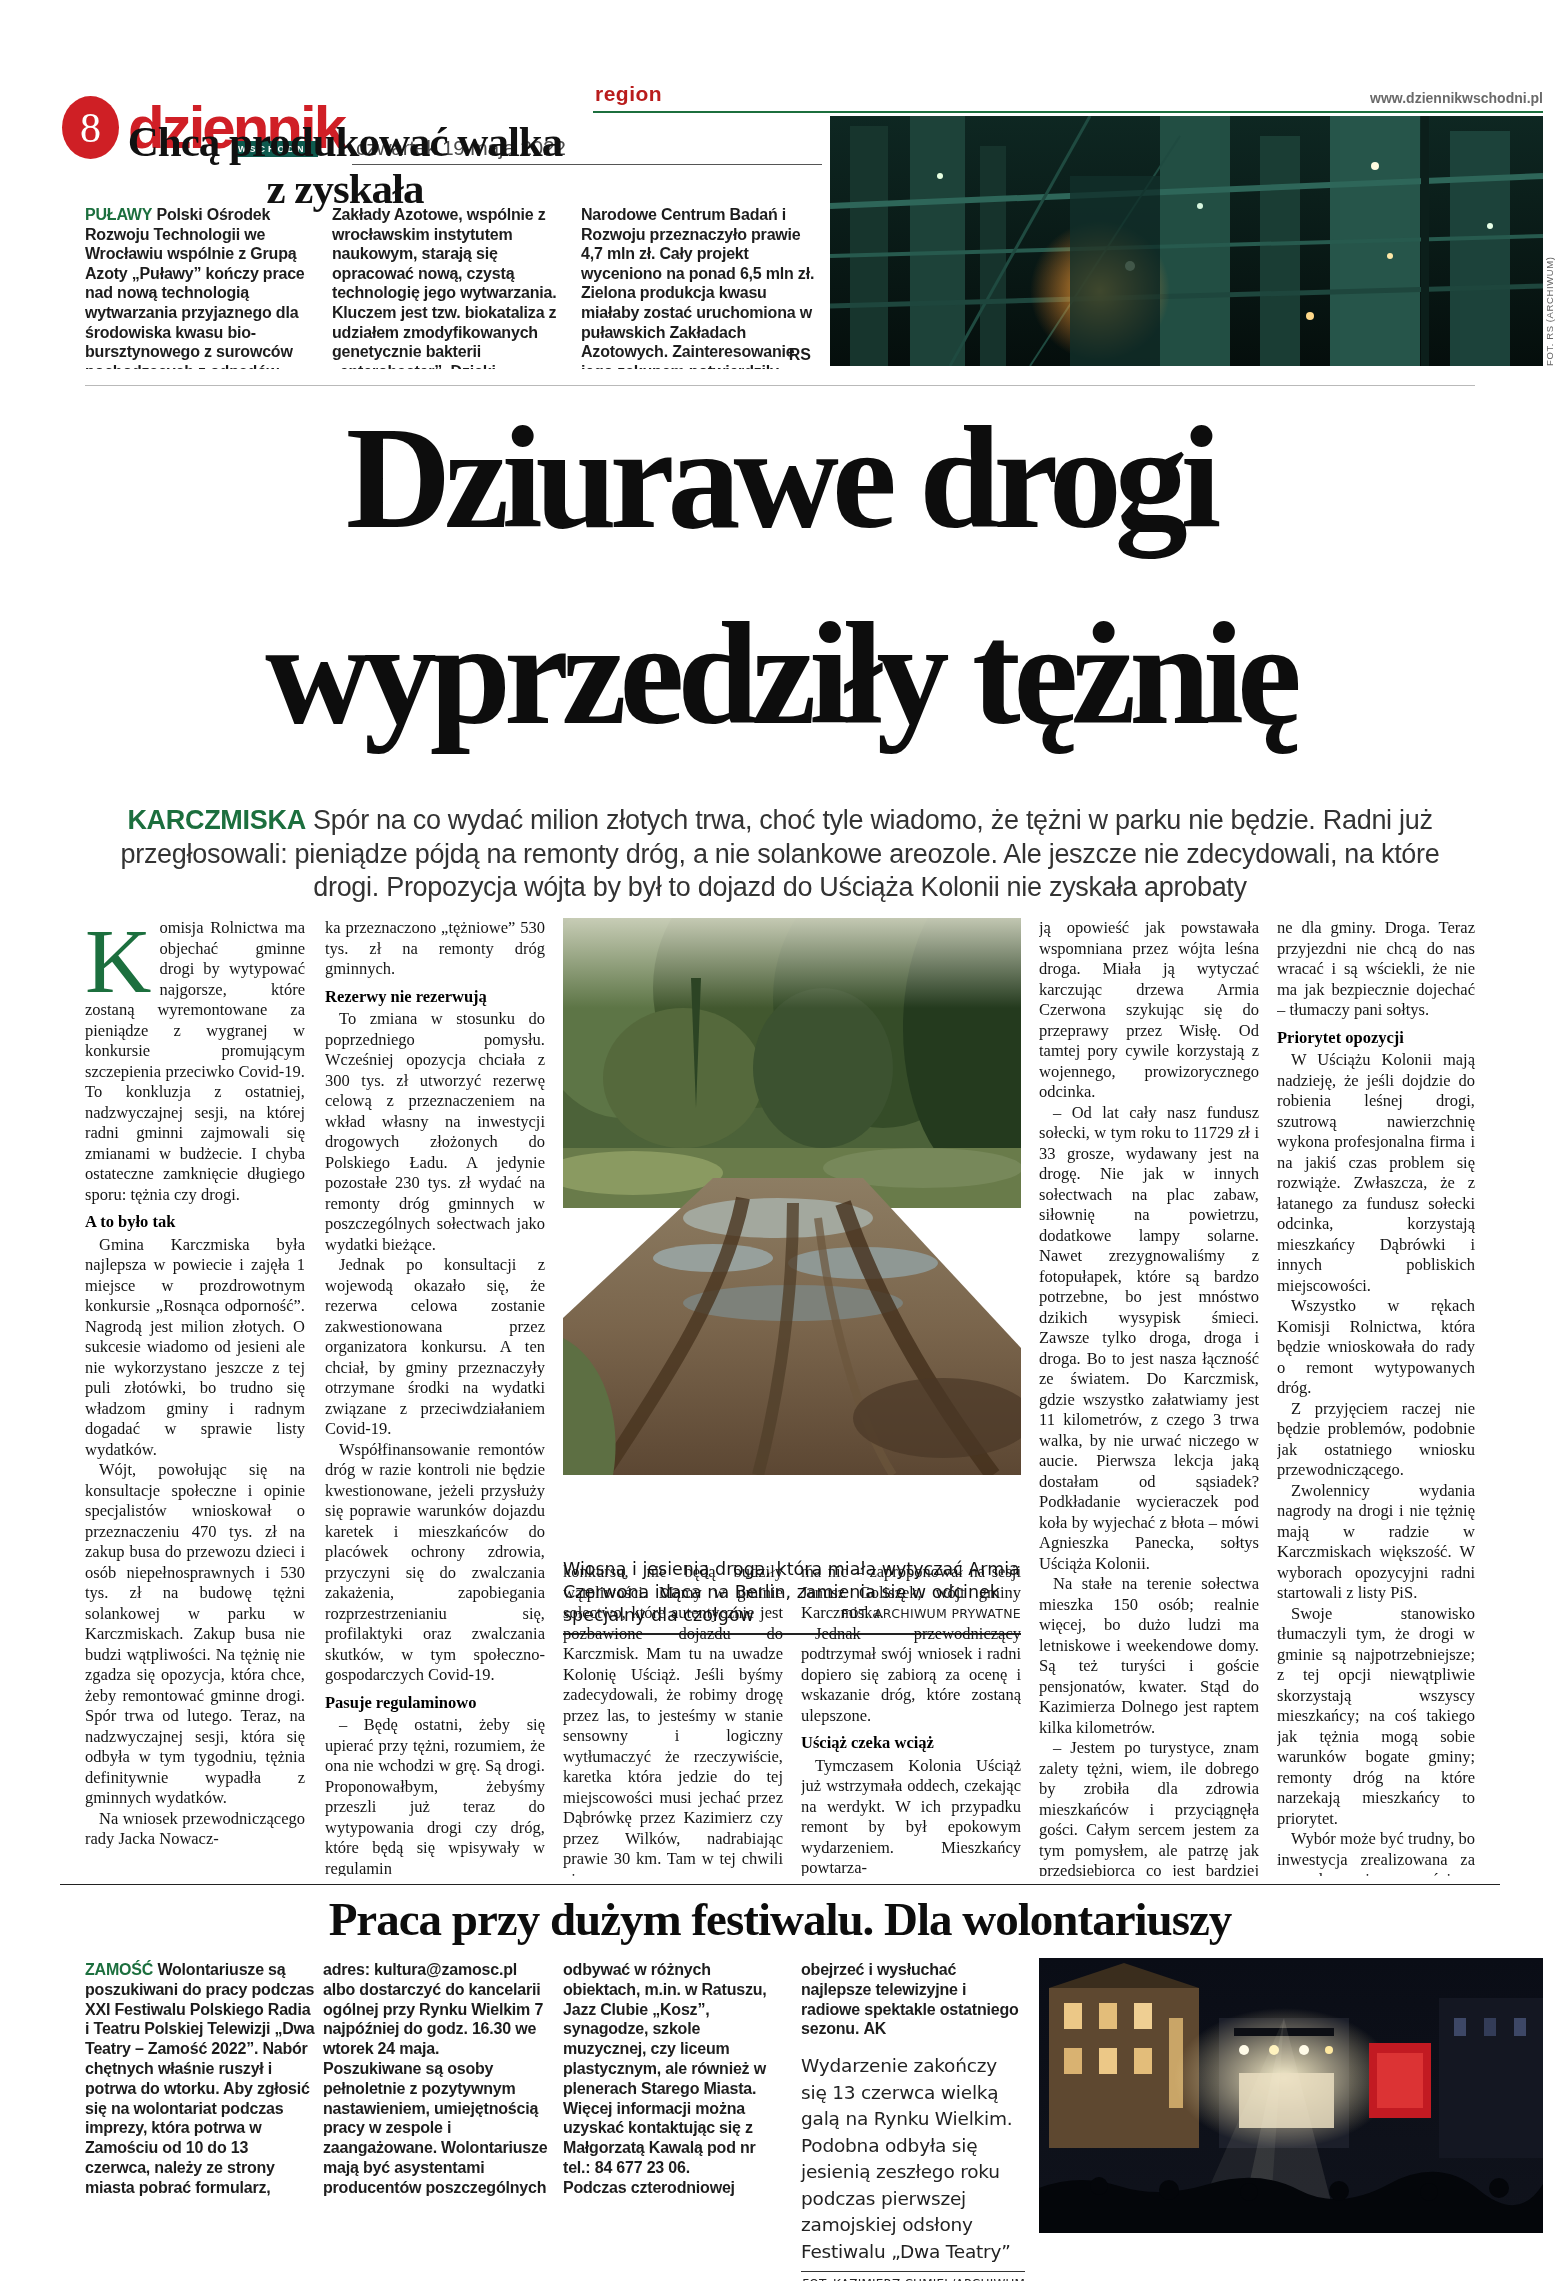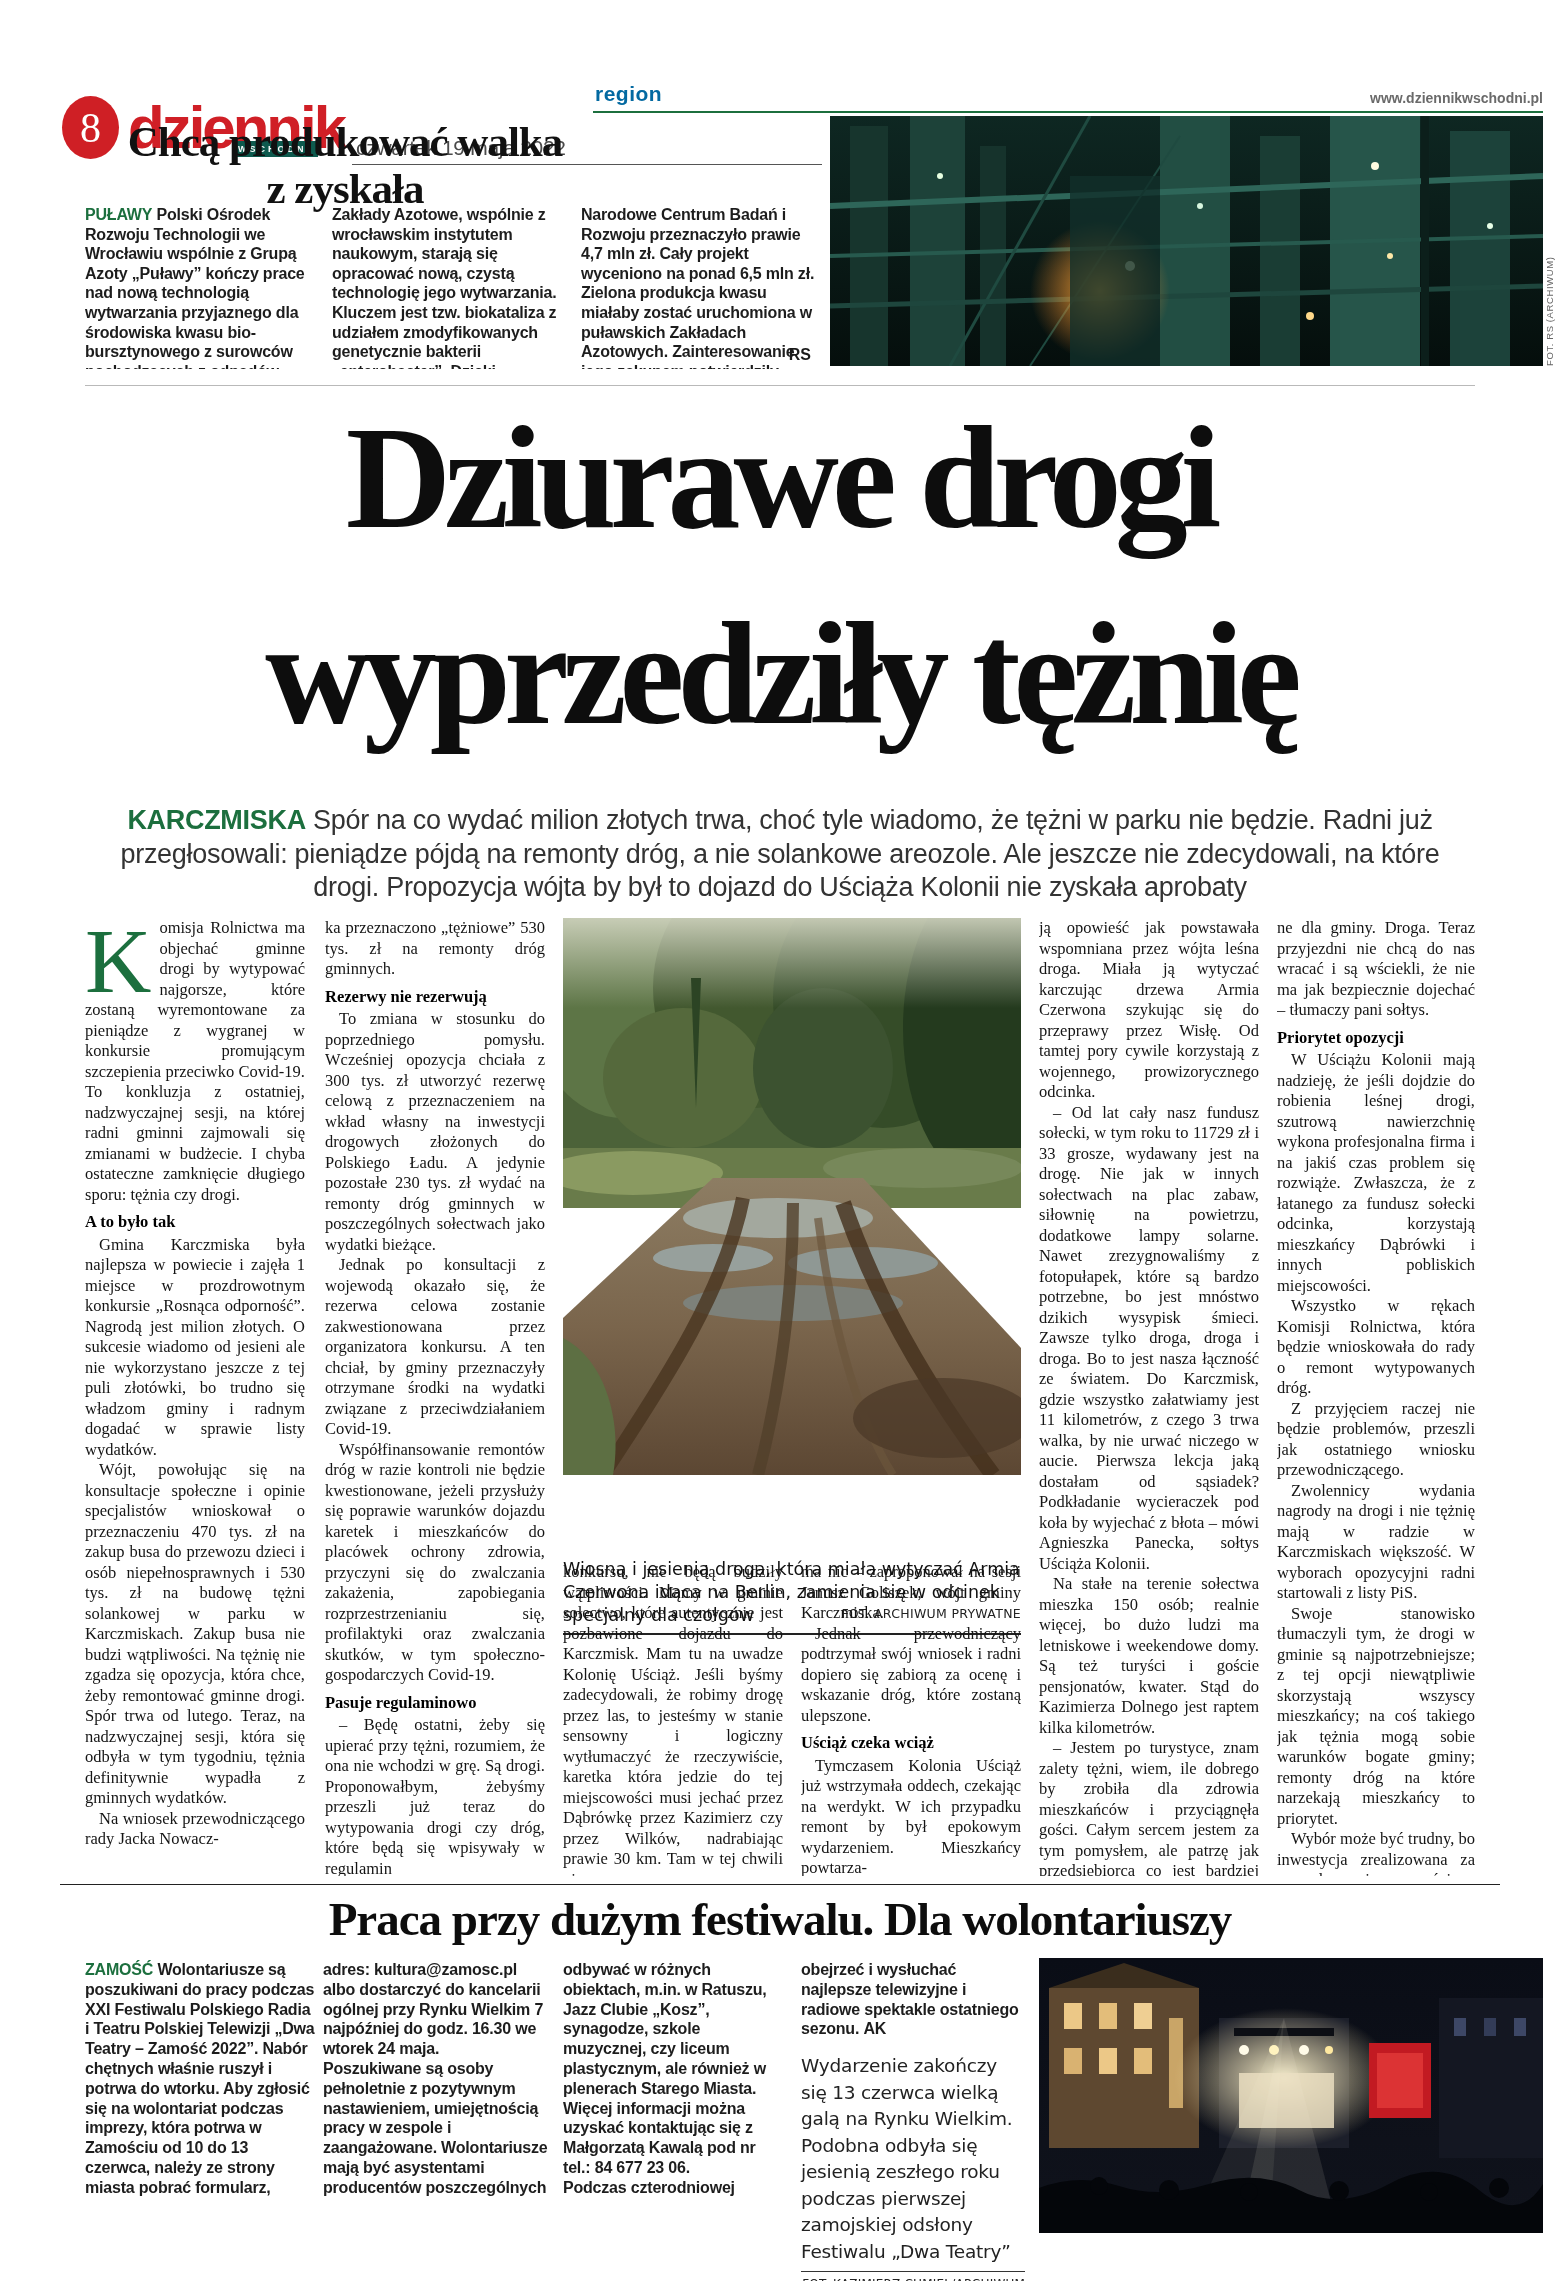--- a/index.html
+++ b/index.html
@@ -10,21 +10,21 @@
   
   .pagenum{left:62px;top:96px;width:57px;height:63px;background:#cf1f25;border-radius:50%;
            display:flex;align-items:center;justify-content:center;}
   .pagenum span{color:#fff;font-family:"Liberation Serif",serif;font-size:42px;line-height:1;}
   .logo{left:128px;top:98px;font-weight:bold;font-size:60px;letter-spacing:-3px;color:#d01f26;
         font-family:"Liberation Sans",sans-serif;line-height:60px;}
   .logo-badge{left:232px;top:141px;background:#0e5a4e;color:#fff;font-size:9px;letter-spacing:3px;
               padding:3px 6px;font-weight:bold;}
   .date{left:356px;top:136px;font-size:21px;color:#4a4a4a;letter-spacing:-0.3px;}
   .date-rule{left:352px;top:164px;width:470px;height:1px;background:#555;}
-  .section{left:595px;top:82px;font-size:21px;color:#0369a1;font-weight:bold;letter-spacing:0.5px;}
+  .section{left:595px;top:82px;font-size:21px;color:#b91c1c;font-weight:bold;letter-spacing:0.5px;}
   .section-rule{left:593px;top:111px;width:950px;height:2px;background:#1c6f3e;}
   .website{left:1300px;top:90px;width:243px;text-align:right;font-size:14px;color:#6a6a6a;font-weight:bold;}
 
   
   .hrule-light{left:85px;top:385px;width:1390px;height:1px;background:#b9b9b9;}
   .hrule-dark{left:60px;top:1884px;width:1440px;height:1px;background:#222;}
 
   
   .top-title{left:85px;top:118px;width:520px;text-align:center;font-family:"Liberation Serif",serif;
              font-weight:bold;font-size:43px;line-height:47px;letter-spacing:-1px;color:#111;}
@@ -239,21 +239,21 @@
     <p>– Od lat cały nasz fundusz sołecki, w tym roku to 11729 zł i 33 grosze, wydawany jest na drogę. Nie jak w innych sołectwach na plac zabaw, siłownię na powietrzu, dodatkowe lampy solarne. Nawet zrezygnowaliśmy z fotopułapek, które są bardzo potrzebne, bo jest mnóstwo dzikich wysypisk śmieci. Zawsze tylko droga, droga i droga. Bo to jest nasza łączność ze światem. Do Karczmisk, gdzie wszystko załatwiamy jest 11 kilometrów, z czego 3 trwa walka, by nie urwać niczego w aucie. Pierwsza lekcja jaką dostałam od sąsiadek? Podkładanie wycieraczek pod koła by wyjechać z błota – mówi Agnieszka Panecka, sołtys Uściąża Kolonii.</p>
     <p>Na stałe na terenie sołectwa mieszka 150 osób; realnie więcej, bo dużo ludzi ma letniskowe i weekendowe domy. Są też turyści i goście pensjonatów, kwater. Stąd do Kazimierza Dolnego jest raptem kilka kilometrów.</p>
     <p>– Jestem po turystyce, znam zalety tężni, wiem, ile dobrego by zrobiła dla zdrowia mieszkańców i przyciągnęła gości. Całym sercem jestem za tym pomysłem, ale patrzę jak przedsiębiorca co jest bardziej opłacal-</p>
   </div>
 
   <div class="abs mcol mc6">
     <p>ne dla gminy. Droga. Teraz przyjezdni nie chcą do nas wracać i są wściekli, że nie ma jak bezpiecznie dojechać – tłumaczy pani sołtys.</p>
     <h4>Priorytet opozycji</h4>
     <p>W Uściążu Kolonii mają nadzieję, że jeśli dojdzie do robienia leśnej drogi, szutrową nawierzchnię wykona profesjonalna firma i na jakiś czas problem się rozwiąże. Zwłaszcza, że z łatanego za fundusz sołecki odcinka, korzystają mieszkańcy Dąbrówki i innych pobliskich miejscowości.</p>
     <p>Wszystko w rękach Komisji Rolnictwa, która będzie wnioskowała do rady o remont wytypowanych dróg.</p>
-    <p>Z przyjęciem raczej nie będzie problemów, przeszli jak ostatniego wniosku przewodniczącego.</p>
+    <p>Z przyjęciem raczej nie będzie problemów, podobnie jak ostatniego wniosku przewodniczącego.</p>
     <p>Zwolennicy wydania nagrody na drogi i nie tężnię mają w radzie w Karczmiskach większość. W wyborach opozycyjni radni startowali z listy PiS.</p>
     <p>Swoje stanowisko tłumaczyli tym, że drogi w gminie są najpotrzebniejsze; z tej opcji niewątpliwie skorzystają wszyscy mieszkańcy; na coś takiego jak tężnia mogą sobie warunków bogate gminy; remonty dróg na które narzekają mieszkańcy to priorytet.</p>
     <p><span>Wybór może być trudny, bo inwestycja zrealizowana za nagrodę musi wesprzeć inne kiepskie drogi, niż te, które czekają na rozstrzygniecie wniosków złożonych do Polskiego Ładu.</span> </p>
   </div>
 
   <div class="abs hrule-dark"></div>
 
   <div class="abs bottom-title">Praca przy dużym festiwalu. Dla wolontariuszy</div>
 
   <div class="abs bcol bc1">

